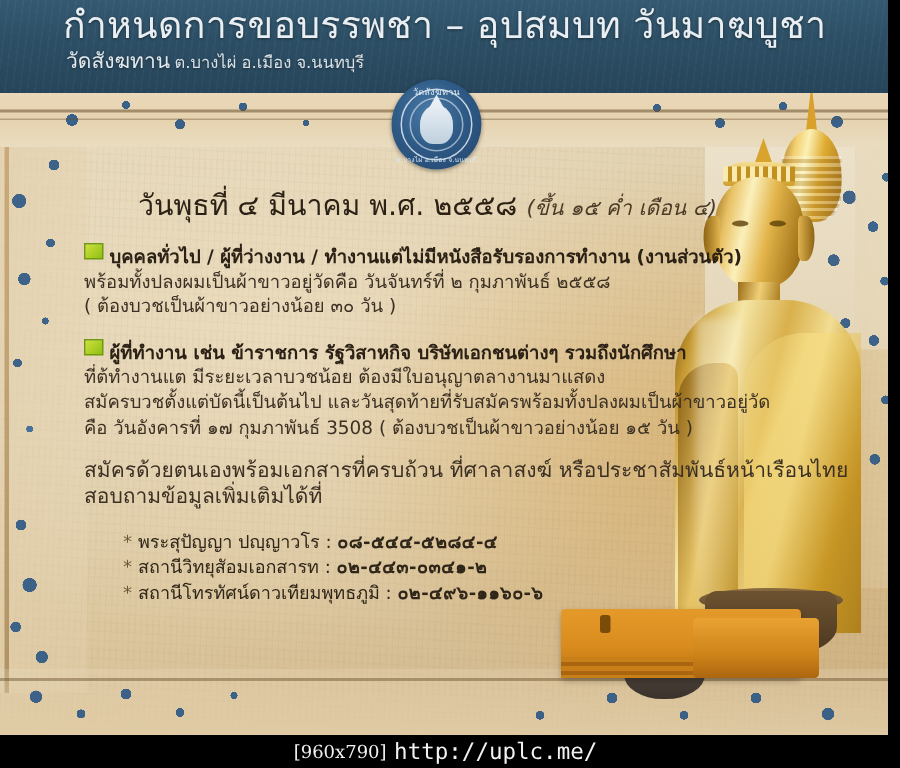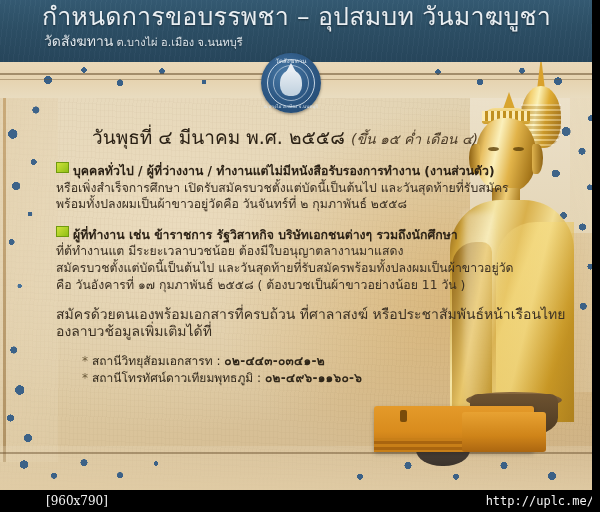--- a/index.html
+++ b/index.html
@@ -184,23 +184,23 @@
     background:linear-gradient(135deg,#cfe23a,#8fbf16);border:1px solid #6f9a0d;}
   .ln{font-size:12.3px;line-height:16.6px;color:#3b3023;white-space:nowrap;}
   .ln.b{font-weight:bold;color:#2b2115;}
   .para3 .ln{font-size:14px;line-height:17px;}
   .contacts{margin:3px 0 0 26px;}
   .contacts .ci{font-size:12px;line-height:17px;color:#2f2619;white-space:nowrap;}
   .contacts .ci .star{color:#6b5a3a;margin-right:4px;}
   .contacts .ci .num{font-weight:bold;letter-spacing:.3px;}
   
   .footer{position:absolute;left:0;bottom:0;width:600px;height:22px;background:#000;
-    display:flex;align-items:center;justify-content:space-between;padding-right:6px;box-sizing:border-box;padding-left:46px;}
+    display:flex;align-items:center;justify-content:center;padding-right:6px;box-sizing:border-box;}
   .footer .dim{color:#f2f2f2;font-size:12px;font-family:"DejaVu Serif","Liberation Serif",serif;margin-right:5px;}
-  .footer .url{color:#f2f2f2;font-size:12px;font-family:"DejaVu Sans Mono","Liberation Mono",monospace;}
+  .footer .url{color:#f2f2f2;font-size:15px;font-family:"DejaVu Sans Mono","Liberation Mono",monospace;}
 </style>
 </head>
 <body>
 
 <div id="poster">
 
   <div class="flyer">
     <div class="grain"></div>
 
     <div class="tile"></div>
@@ -263,39 +263,42 @@
 
       <div class="dateline">
         <span>วันพุธที่ ๔ มีนาคม พ.ศ. ๒๕๕๘</span>
         <span class="lunar">(ขึ้น ๑๕ ค่ำ เดือน ๔)</span>
       </div>
 
       <div class="block">
         <div class="ln b">
           <span class="bullet"></span><span>บุคคลทั่วไป / ผู้ที่ว่างงาน / ทำงานแต่ไม่มีหนังสือรับรองการทำงาน (งานส่วนตัว)</span>
         </div>
-        <div class="ln">หรือเพิ่งสำเร็จการศึกษา เปิดรับสมัครบวชตั้งแต่บัดนี้เป็นต้นไป และวันสุดท้ายที่รับสมัคร</div>
         <div class="ln">พร้อมทั้งปลงผมเป็นผ้าขาวอยู่วัดคือ วันจันทร์ที่ ๒ กุมภาพันธ์ ๒๕๕๘</div>
+        <div class="ln">( ต้องบวชเป็นผ้าขาวอย่างน้อย ๓๐ วัน )</div>
       </div>
 
       <div class="block">
         <div class="ln b">
           <span class="bullet"></span><span>ผู้ที่ทำงาน เช่น ข้าราชการ รัฐวิสาหกิจ บริษัทเอกชนต่างๆ รวมถึงนักศึกษา</span>
         </div>
         <div class="ln">ที่ต้ทำงานแต มีระยะเวลาบวชน้อย ต้องมีใบอนุญาตลางานมาแสดง</div>
         <div class="ln">สมัครบวชตั้งแต่บัดนี้เป็นต้นไป และวันสุดท้ายที่รับสมัครพร้อมทั้งปลงผมเป็นผ้าขาวอยู่วัด</div>
-        <div class="ln">คือ วันอังคารที่ ๑๗ กุมภาพันธ์ ๒๕๕๘ ( ต้องบวชเป็นผ้าขาวอย่างน้อย 11 วัน )</div>
+        <div class="ln">คือ วันอังคารที่ ๑๗ กุมภาพันธ์ 3508 ( ต้องบวชเป็นผ้าขาวอย่างน้อย ๑๕ วัน )</div>
       </div>
 
       <div class="block para3">
         <div class="ln">สมัครด้วยตนเองพร้อมเอกสารที่ครบถ้วน ที่ศาลาสงฆ์ หรือประชาสัมพันธ์หน้าเรือนไทย</div>
-        <div class="ln">องลาบวช้อมูลเพิ่มเติมได้ที่</div>
+        <div class="ln">สอบถามข้อมูลเพิ่มเติมได้ที่</div>
       </div>
 
       <div class="contacts">
+        <div class="ci">
+          <span class="star">*</span><span>พระสุปัญญา ปญฺญาวโร</span><span> : </span><span class="num">๐๘-๕๔๔-๕๒๘๔-๔</span>
+        </div>
         <div class="ci">
           <span class="star">*</span><span>สถานีวิทยุสัอมเอกสารท</span><span> : </span><span class="num">๐๒-๔๔๓-๐๓๔๑-๒</span>
         </div>
         <div class="ci">
           <span class="star">*</span><span>สถานีโทรทัศน์ดาวเทียมพุทธภูมิ</span><span> : </span><span class="num">๐๒-๔๙๖-๑๑๖๐-๖</span>
         </div>
       </div>
 
     </div>
   </div>

